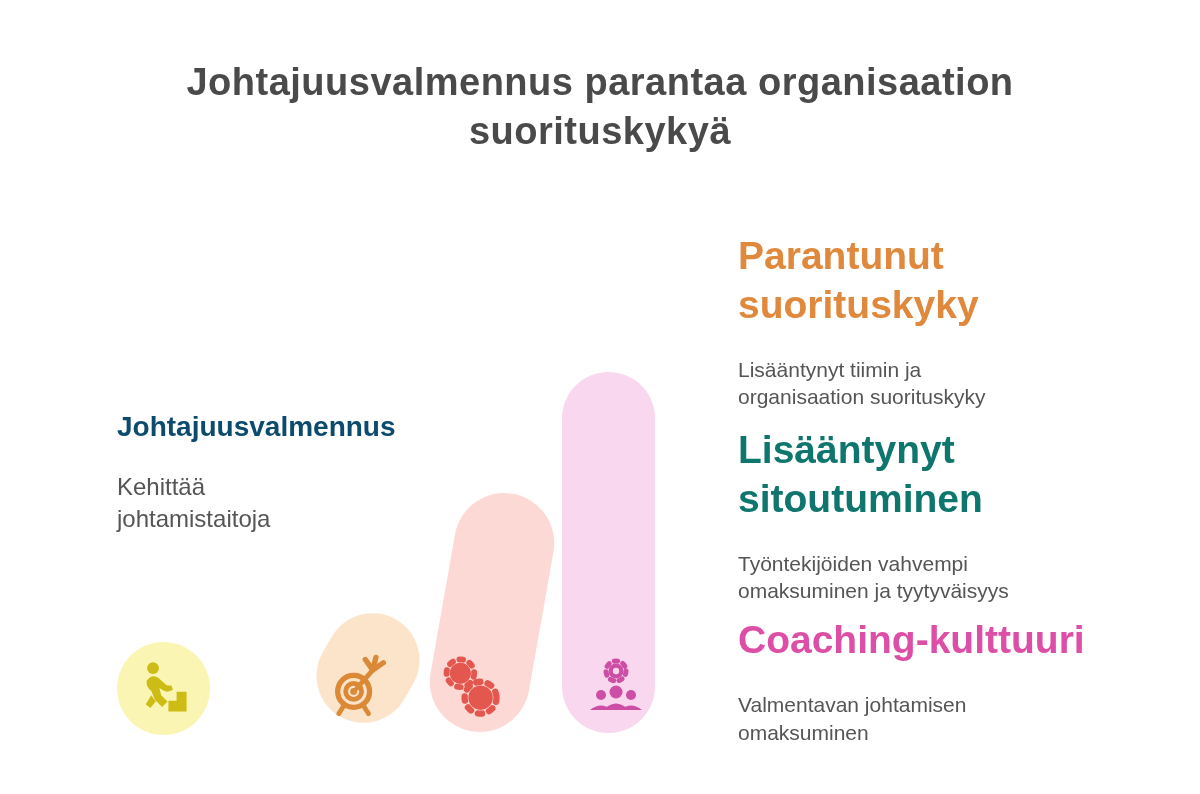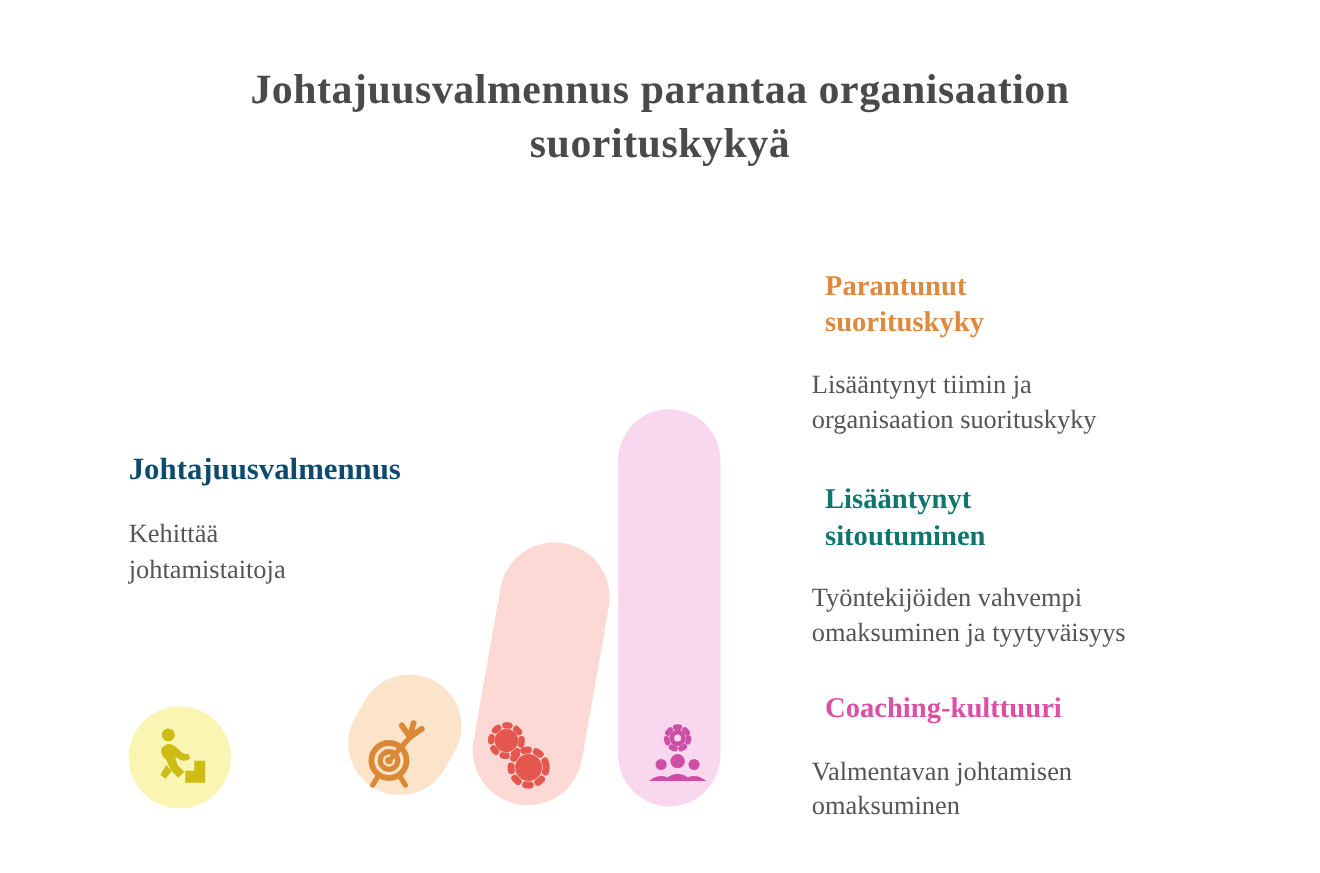--- a/index.html
+++ b/index.html
@@ -1,20 +1,20 @@
 <!DOCTYPE html>
 <html><head>
 <meta charset="utf-8">
 <style>
   html,body{margin:0;padding:0;background:#ffffff;}
   .canvas{
     position:relative;
     width:1200px;height:794px;
     background:#ffffff;
-    font-family:Liberation Serif, serif;
+    font-family:Liberation Sans, sans-serif;
     overflow:hidden;
   }
   .pre{white-space:pre-line;}
 
   .title{
     position:absolute;top:58px;left:0;width:1200px;
     text-align:center;
     font-size:38px;font-weight:bold;color:#4a4a4a;
     line-height:1.28;letter-spacing:.5px;
   }
@@ -24,22 +24,22 @@
     position:absolute;left:117px;top:409px;
     font-size:28px;font-weight:bold;color:#0c4a6e;line-height:1.25;
   }
   .left-body{
     position:absolute;left:117px;top:471px;
     font-size:24px;color:#555555;line-height:1.33;
   }
 
   
   .sec{position:absolute;left:738px;width:430px;}
-  .sec-h{font-size:26px;font-weight:bold;line-height:1.25;margin:12px;}
-  .sec-b{font-size:24px;color:#555555;line-height:1.33;margin:26px 0 0 0;}
+  .sec-h{font-size:39px;font-weight:bold;line-height:1.25;margin:0;}
+  .sec-b{font-size:21px;color:#555555;line-height:1.33;margin:26px 0 0 0;}
   .sec1{top:232px;} .sec1 .sec-h{color:#e0883b;}
   .sec2{top:426px;} .sec2 .sec-h{color:#0f766e;}
   .sec3{top:616px;} .sec3 .sec-h{color:#dd4fa6;}
 
   
   .pill{position:absolute;}
   .pill-1{left:117px;top:642px;width:93px;height:93px;border-radius:50%;background:#faf5b3;}
   .pill-2{left:321px;top:612px;width:94px;height:112px;border-radius:47px;background:#fce4cb;transform:rotate(30deg);}
   .pill-3{left:442px;top:492px;width:100px;height:241px;border-radius:50px;background:#fcd9d5;transform:rotate(10deg);}
   .pill-4{left:562px;top:372px;width:93px;height:361px;border-radius:47px;background:#f9d7ee;}

